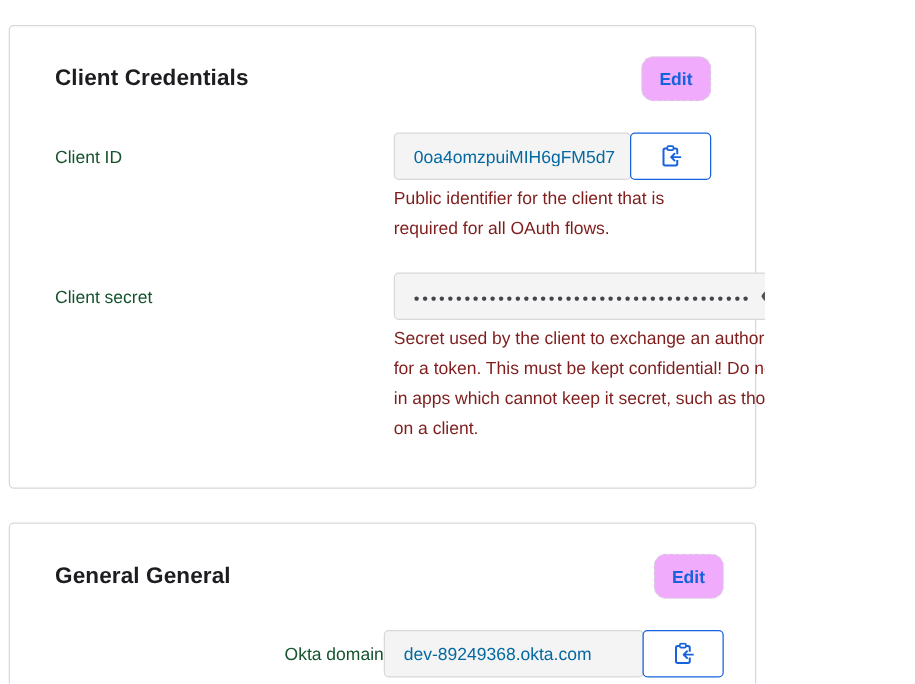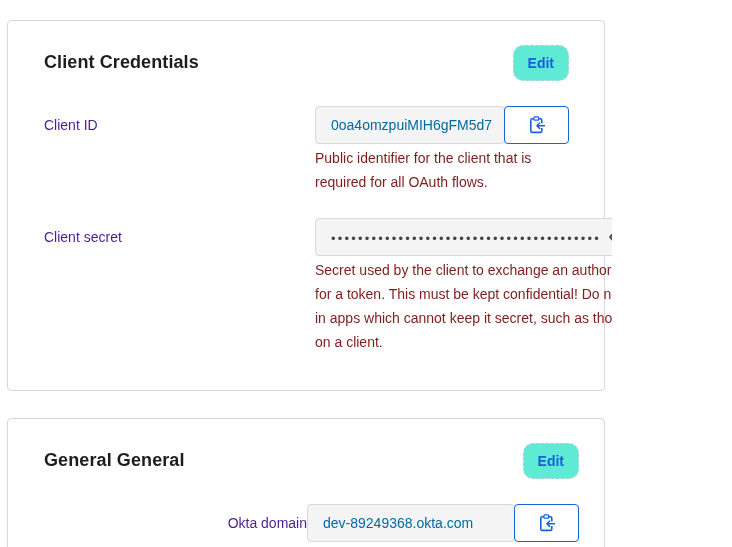--- a/index.html
+++ b/index.html
@@ -33,37 +33,37 @@
   .panel-title {
     font-size: 18px;
     font-weight: 700;
     color: #1d1d21;
     letter-spacing: 0.1px;
   }
   .edit-btn {
     font-size: 14px;
     font-weight: 700;
     color: #1662dd;
-    background: #5eead4;
+    background: #f0abfc;
     border: 1px dashed #d7d7dc;
     border-radius: 10px;
     padding: 10px 14px;
     line-height: 1;
     cursor: pointer;
     font-family: inherit;
   }
   .row {
     display: grid;
     margin-top: 24px;
   }
   .panel-1 .row { grid-template-columns: 271px 1fr; }
   .panel-2 .row { grid-template-columns: 263px 1fr; text-align: right; }
   .field-label {
     font-size: 14px;
-    color: #4c1d95;
+    color: #14532d;
     padding-top: 10px;
     line-height: 18px;
   }
   .field-group { display: flex; align-items: stretch; }
   .ro-input {
     flex: 1;
     height: 38px;
     background: #f4f4f4;
     border: 1px solid #d7d7dc;
     border-radius: 4px;

